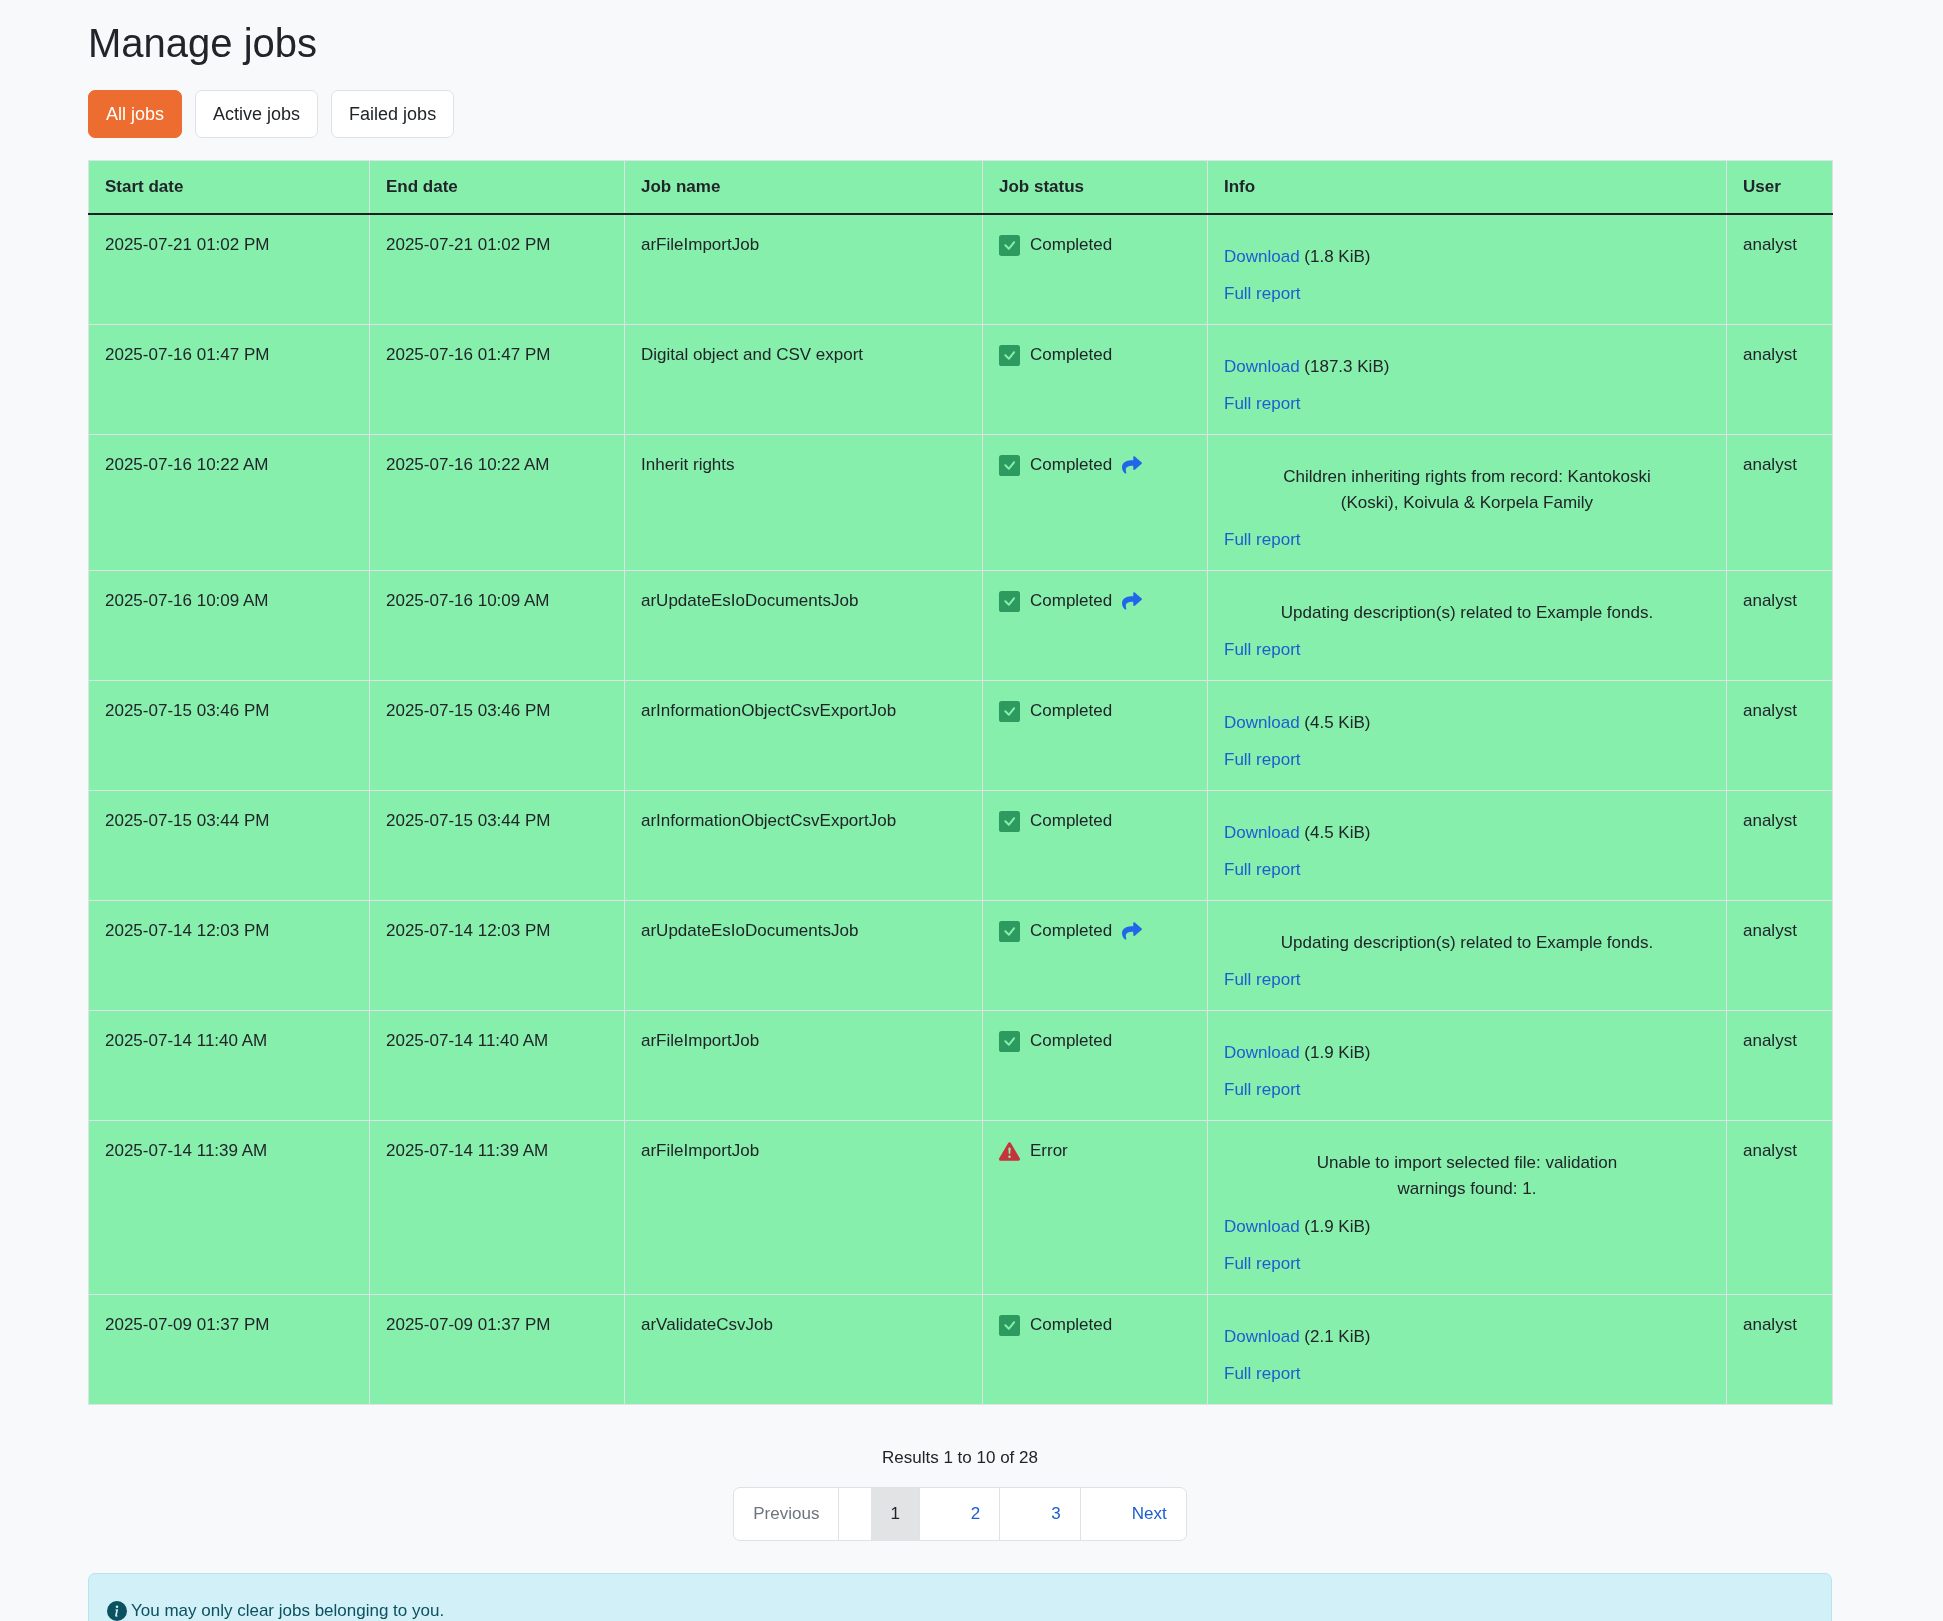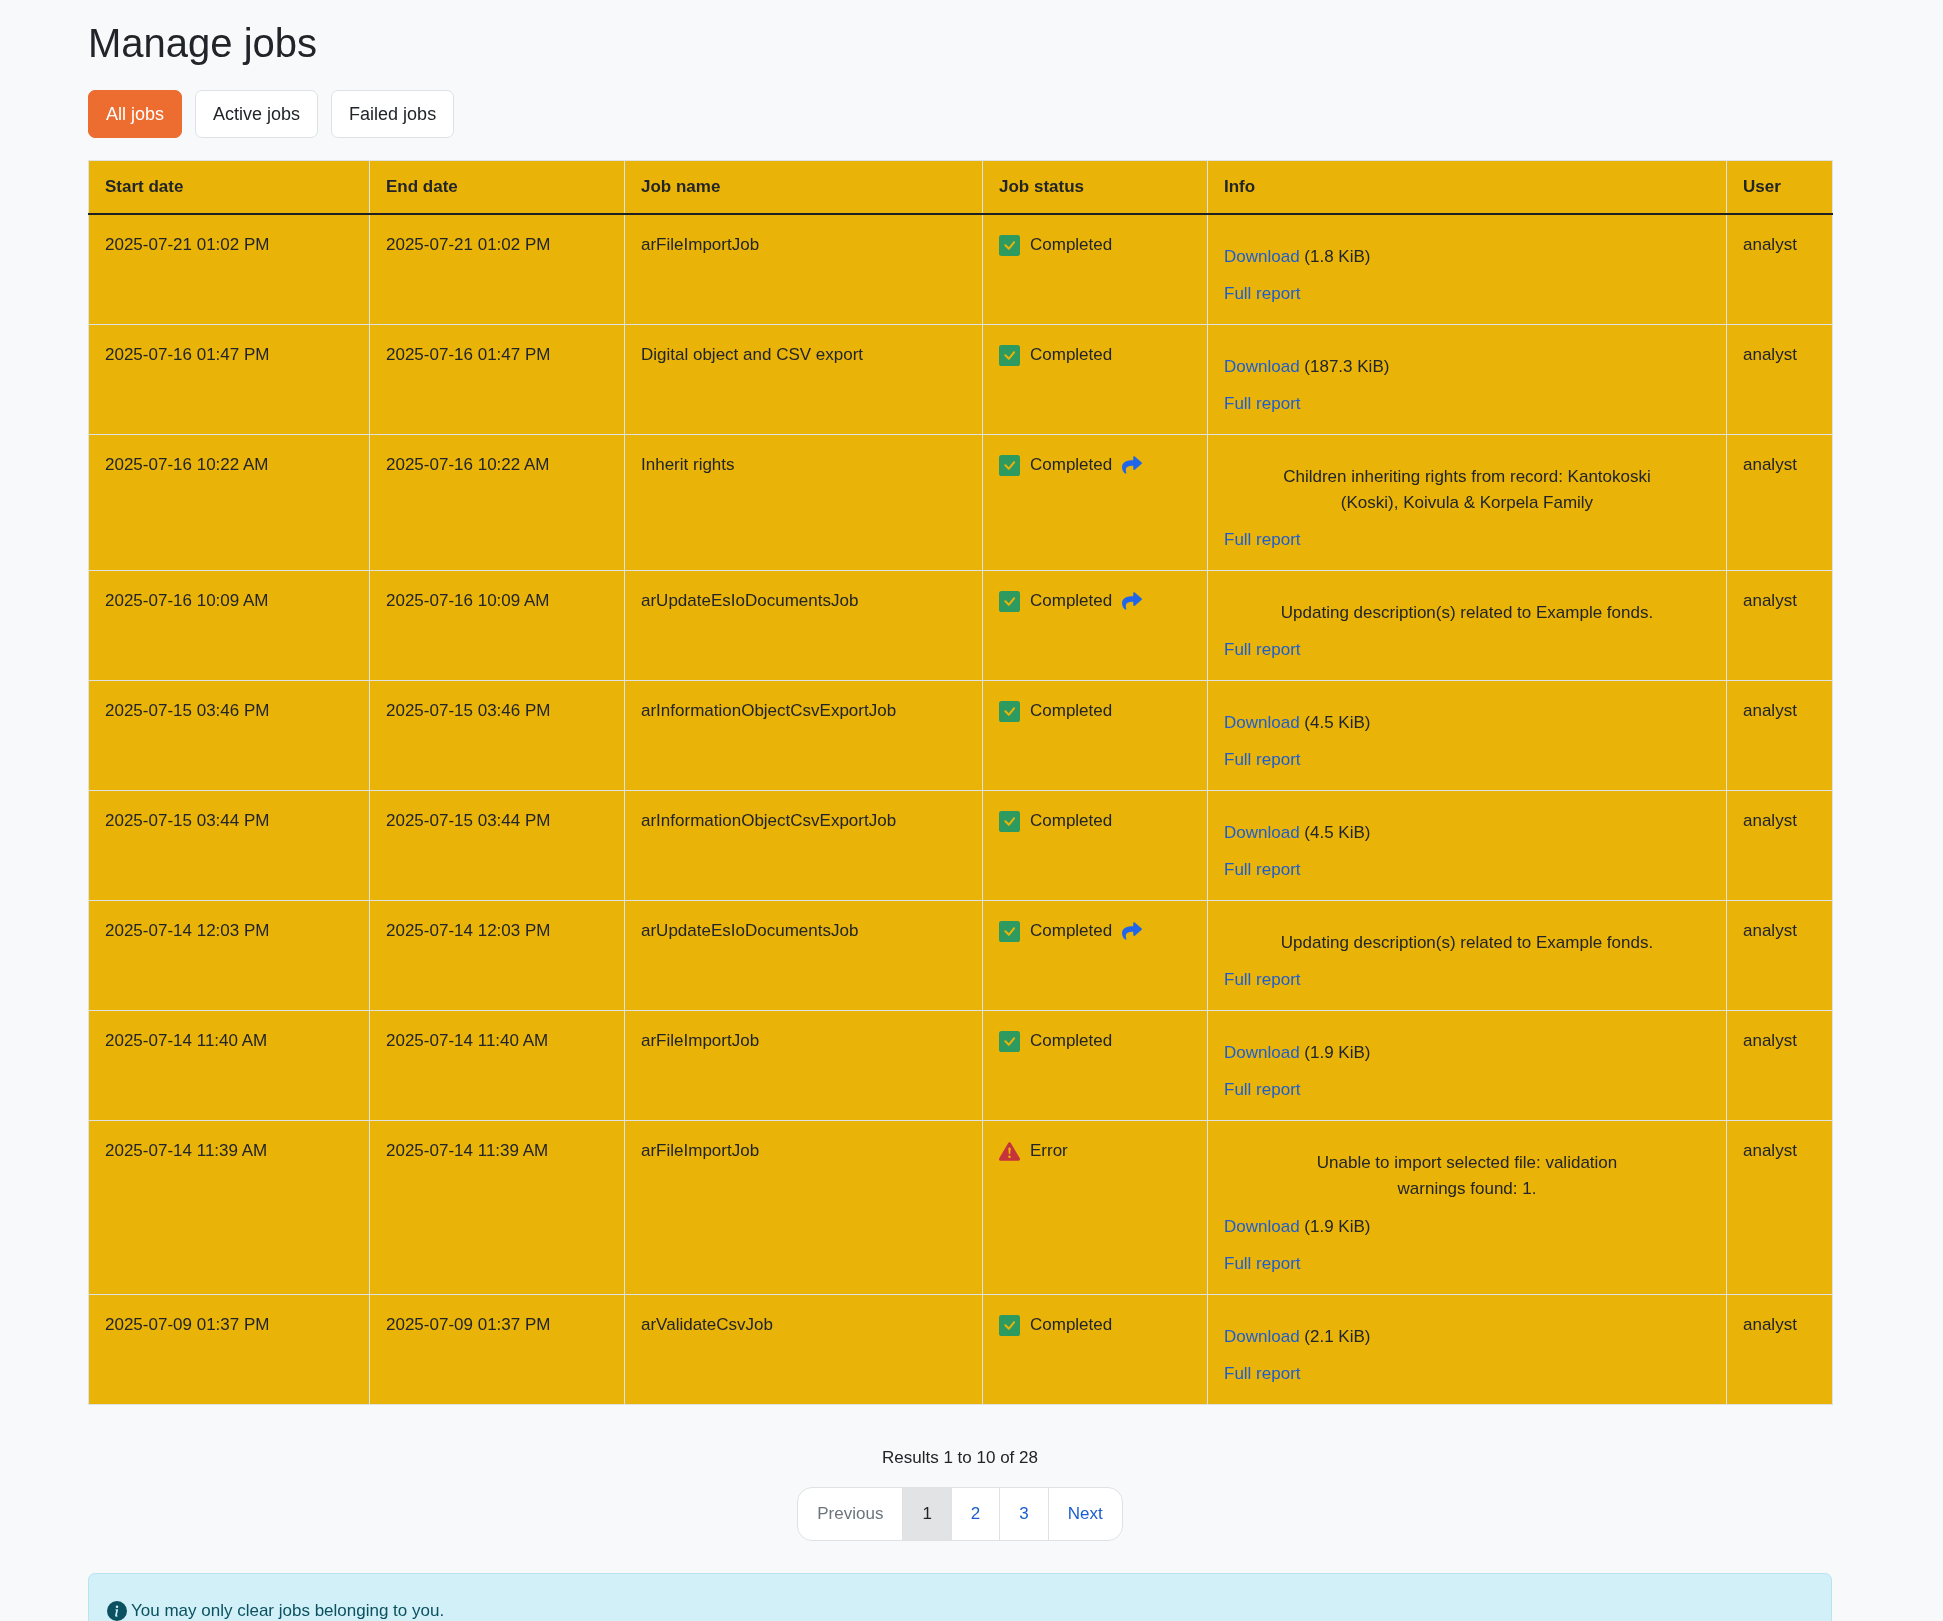--- a/index.html
+++ b/index.html
@@ -39,21 +39,21 @@
   .btn-filter.active {
     background: #ED6C2F;
     border-color: #ED6C2F;
     color: #ffffff;
   }
   
   table.jobs {
     width: 100%;
     table-layout: fixed;
     border-collapse: collapse;
-    background: #eab308;
+    background: #86efac;
     font-size: 17px;
   }
   table.jobs th, table.jobs td {
     border: 1px solid #dee2e6;
     text-align: left;
     vertical-align: top;
   }
   table.jobs th {
     font-weight: 700;
     padding: 13px 16px;
@@ -75,23 +75,24 @@
   .results {
     text-align: center;
     margin-top: 40px;
     font-size: 17px;
     line-height: 26px;
   }
   .pager-wrap { display: flex; justify-content: center; margin-top: 16px; }
   .pager {
     display: flex;
     background: #ffffff;
-    border-radius: 15px;
+    border-radius: 7px;
     overflow: hidden;
     border: 1px solid #dee2e6;
+    gap: 32px;
   }
   .page-item {
     font-size: 17px;
     line-height: 26px;
     padding: 13px 19px;
     border-right: 1px solid #dee2e6;
     color: #1c5ed0;
     text-decoration: none;
     cursor: pointer;
   }

